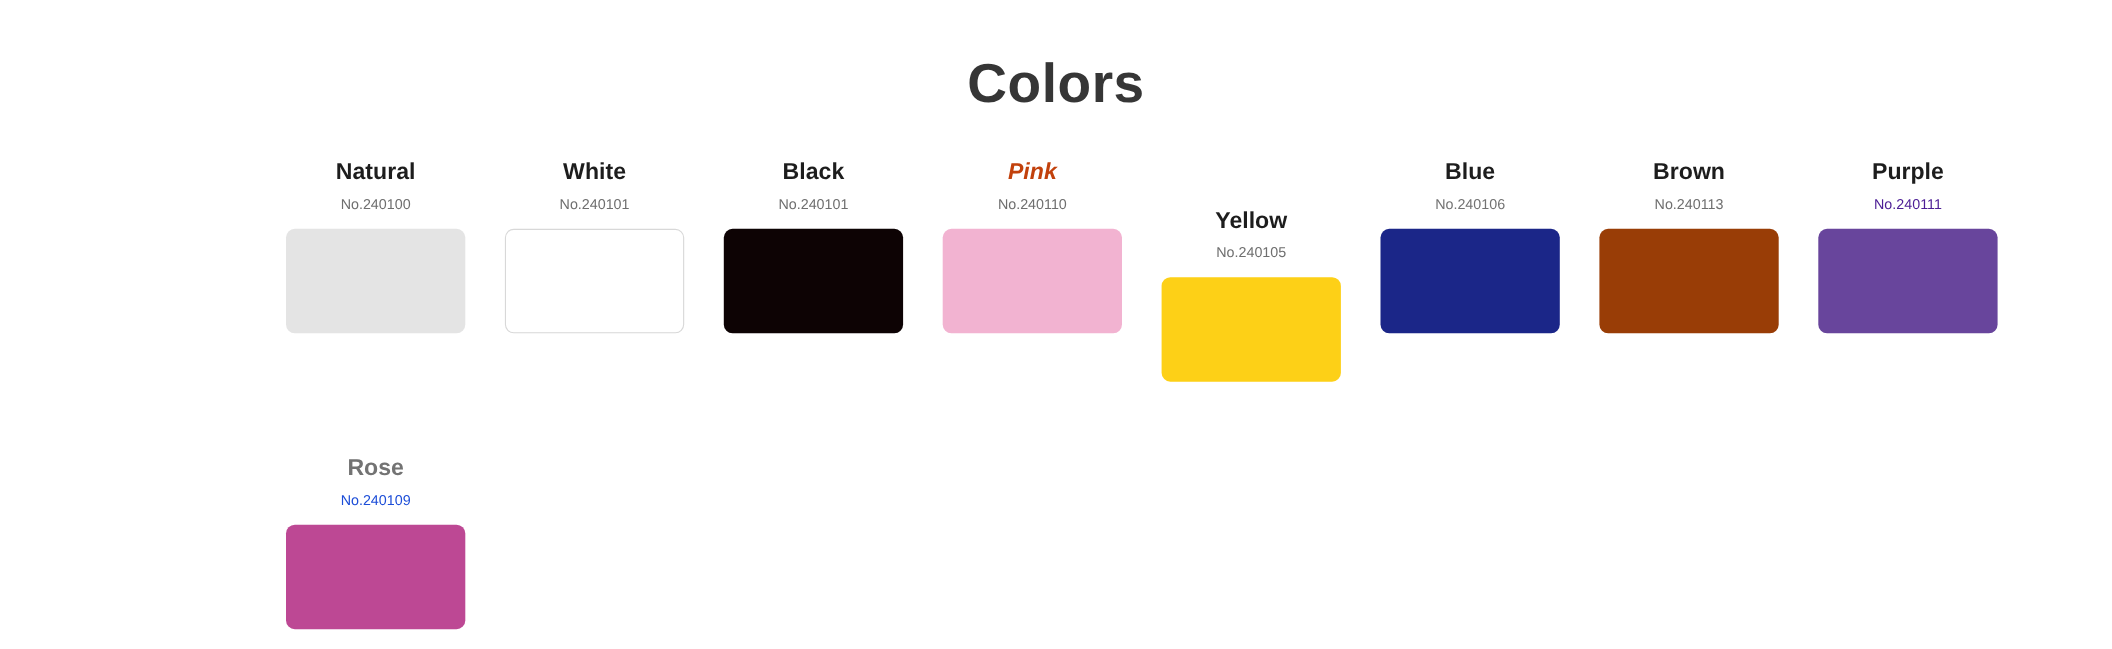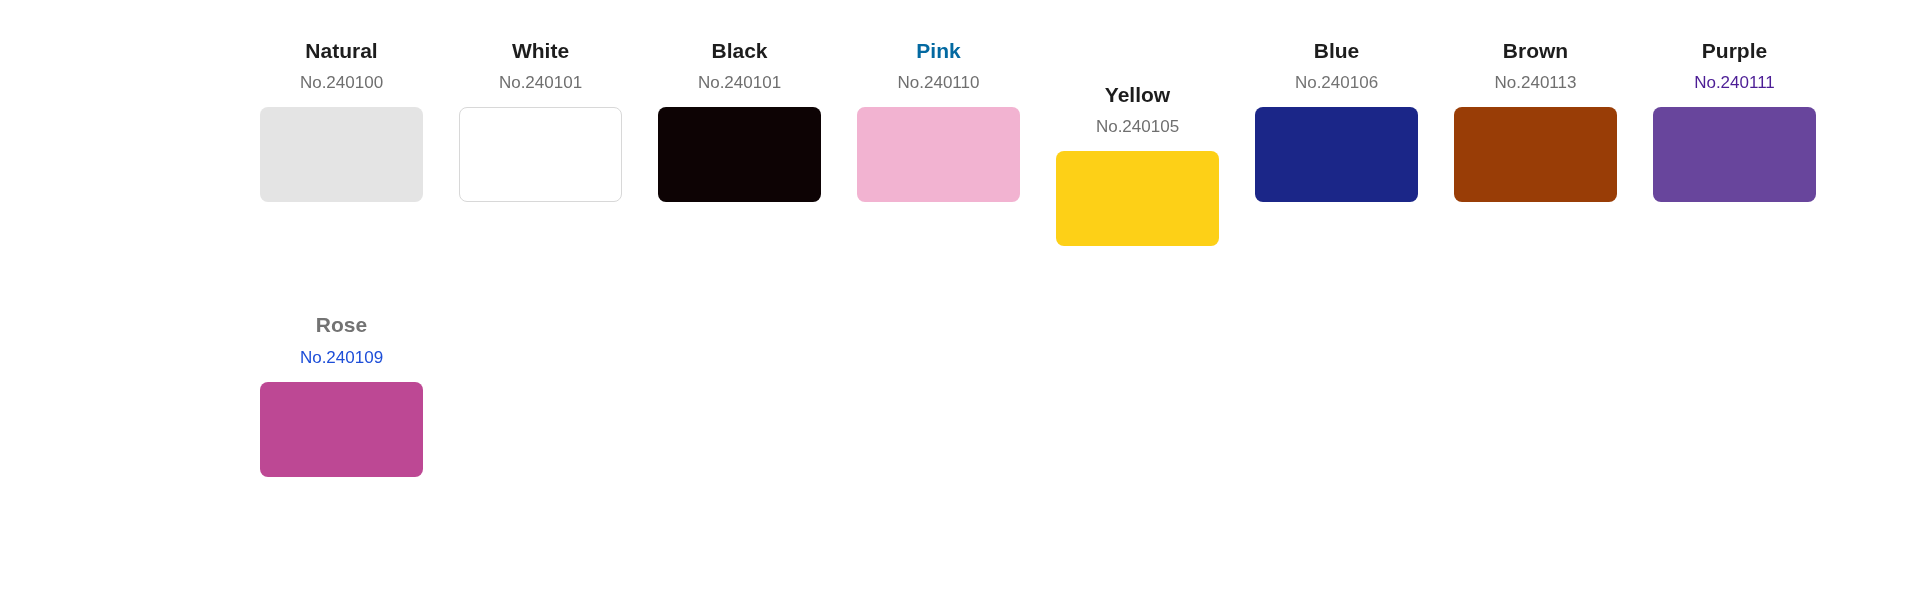--- a/index.html
+++ b/index.html
@@ -55,21 +55,21 @@
   .swatch-name {
     font-size: 21px;
     font-weight: bold;
     color: #1d1d1d;
     line-height: 1.25;
     text-align: center;
     white-space: nowrap;
   }
 
   .swatch-code {
-    font-size: 17px;
+    font-size: 13px;
     font-weight: normal;
     color: #6f6f6f;
     line-height: 1.3;
     margin-top: 8px;
     text-align: center;
     white-space: nowrap;
   }
 
   .swatch-chip {
     width: 163px;
@@ -82,39 +82,40 @@
 
   .swatch-chip.bordered {
     border: 1px solid #d8d8d8;
   }
 </style>
 </head>
 <body style="background: rgb(255, 255, 255);">
 
 <div class="page">
 
+  <h1 class="page-title" style="color: rgb(54, 54, 54);">Colors</h1>
 
   <div class="swatch-grid">
       <div class="swatch-cell">
         <div class="swatch-name" style="color: rgb(29, 29, 29);">Natural</div>
         <div class="swatch-code" style="color: rgb(111, 111, 111);">No.240100</div>
         <div class="swatch-chip" style="background: rgb(228, 228, 228);"></div>
       </div>
       <div class="swatch-cell">
         <div class="swatch-name" style="color: rgb(29, 29, 29);">White</div>
         <div class="swatch-code" style="color: rgb(111, 111, 111);">No.240101</div>
         <div class="swatch-chip bordered" style="background: rgb(255, 255, 255); border-color: rgb(216, 216, 216);"></div>
       </div>
       <div class="swatch-cell">
         <div class="swatch-name" style="color: rgb(29, 29, 29);">Black</div>
         <div class="swatch-code" style="color: rgb(111, 111, 111);">No.240101</div>
         <div class="swatch-chip" style="background: rgb(13, 3, 4);"></div>
       </div>
       <div class="swatch-cell">
-        <div class="swatch-name" style="color: #0369a1;">Pink</div>
+        <div class="swatch-name" style="color: #c2410c; font-style: italic;">Pink</div>
         <div class="swatch-code" style="color: rgb(111, 111, 111);">No.240110</div>
         <div class="swatch-chip" style="background: rgb(242, 179, 209);"></div>
       </div>
       <div class="swatch-cell">
         <div class="swatch-name" style="color: rgb(29, 29, 29); margin-top: 44px;">Yellow</div>
         <div class="swatch-code" style="color: rgb(111, 111, 111);">No.240105</div>
         <div class="swatch-chip" style="background: rgb(253, 208, 23);"></div>
       </div>
       <div class="swatch-cell">
         <div class="swatch-name" style="color: rgb(29, 29, 29);">Blue</div>

